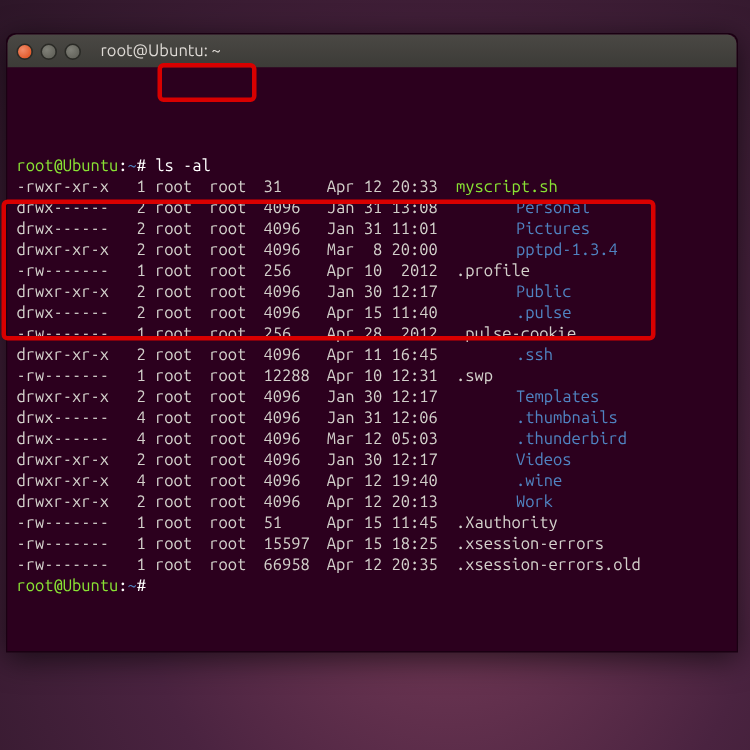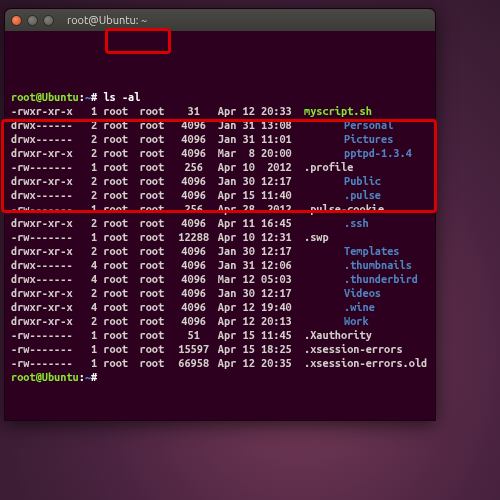--- a/index.html
+++ b/index.html
@@ -5,22 +5,22 @@
     * { margin: 0; padding: 0; box-sizing: border-box; }
     body {
       width: 500px; height: 500px;
       background: radial-gradient(ellipse at 60% 70%, #7a3d5a 0%, #4a2340 50%, #2d1628 100%);
       font-family: "Ubuntu Mono", "DejaVu Sans Mono", monospace;
       overflow: hidden;
       position: relative;
     }
     .window {
       position: absolute;
-      top: 8px; left: 4px;
-      width: 432px;
+      top: 22px; left: 4px;
+      width: 488px;
       background: #2c001e;
       border-radius: 6px 6px 0 0;
       box-shadow: 0 4px 20px rgba(0,0,0,0.6);
       border: 1px solid #1a0012;
     }
     .titlebar {
       height: 22px;
       background: linear-gradient(#4a4844, #3c3b37);
       border-radius: 6px 6px 0 0;
       display: flex;
@@ -40,26 +40,26 @@
       color: #d3d0cb;
       font-size: 11px;
       line-height: 14px;
       padding: 3px 6px 8px 6px;
       white-space: pre;
       position: relative;
     }
     .prompt-user { color: #89e234; }
     .prompt-path { color: #5083c1; }
     .cmd { color: #fff; }
-    .row { display: block; font-weight: bold; }
+    .row { display: block; }
     .perms { display: inline-block; width: 68px; }
     .links { display: inline-block; width: 12px; text-align: right; }
     .owner { display: inline-block; width: 30px; }
     .group { display: inline-block; width: 30px; }
-    .size { display: inline-block; width: 36px; text-align: center; }
+    .size { display: inline-block; width: 36px; text-align: left; }
     .date { display: inline-block; width: 80px; }
     .fname { }
     .dir { color: #5083c1; margin-left: 40px; }
     .exec { color: #89e234; }
     .file { color: #d3d0cb; }
     .hl-cmd {
       position: absolute;
       border: 3px solid #d80000;
       border-radius: 4px;
       top: -3px; left: 100px; width: 66px; height: 26px;

